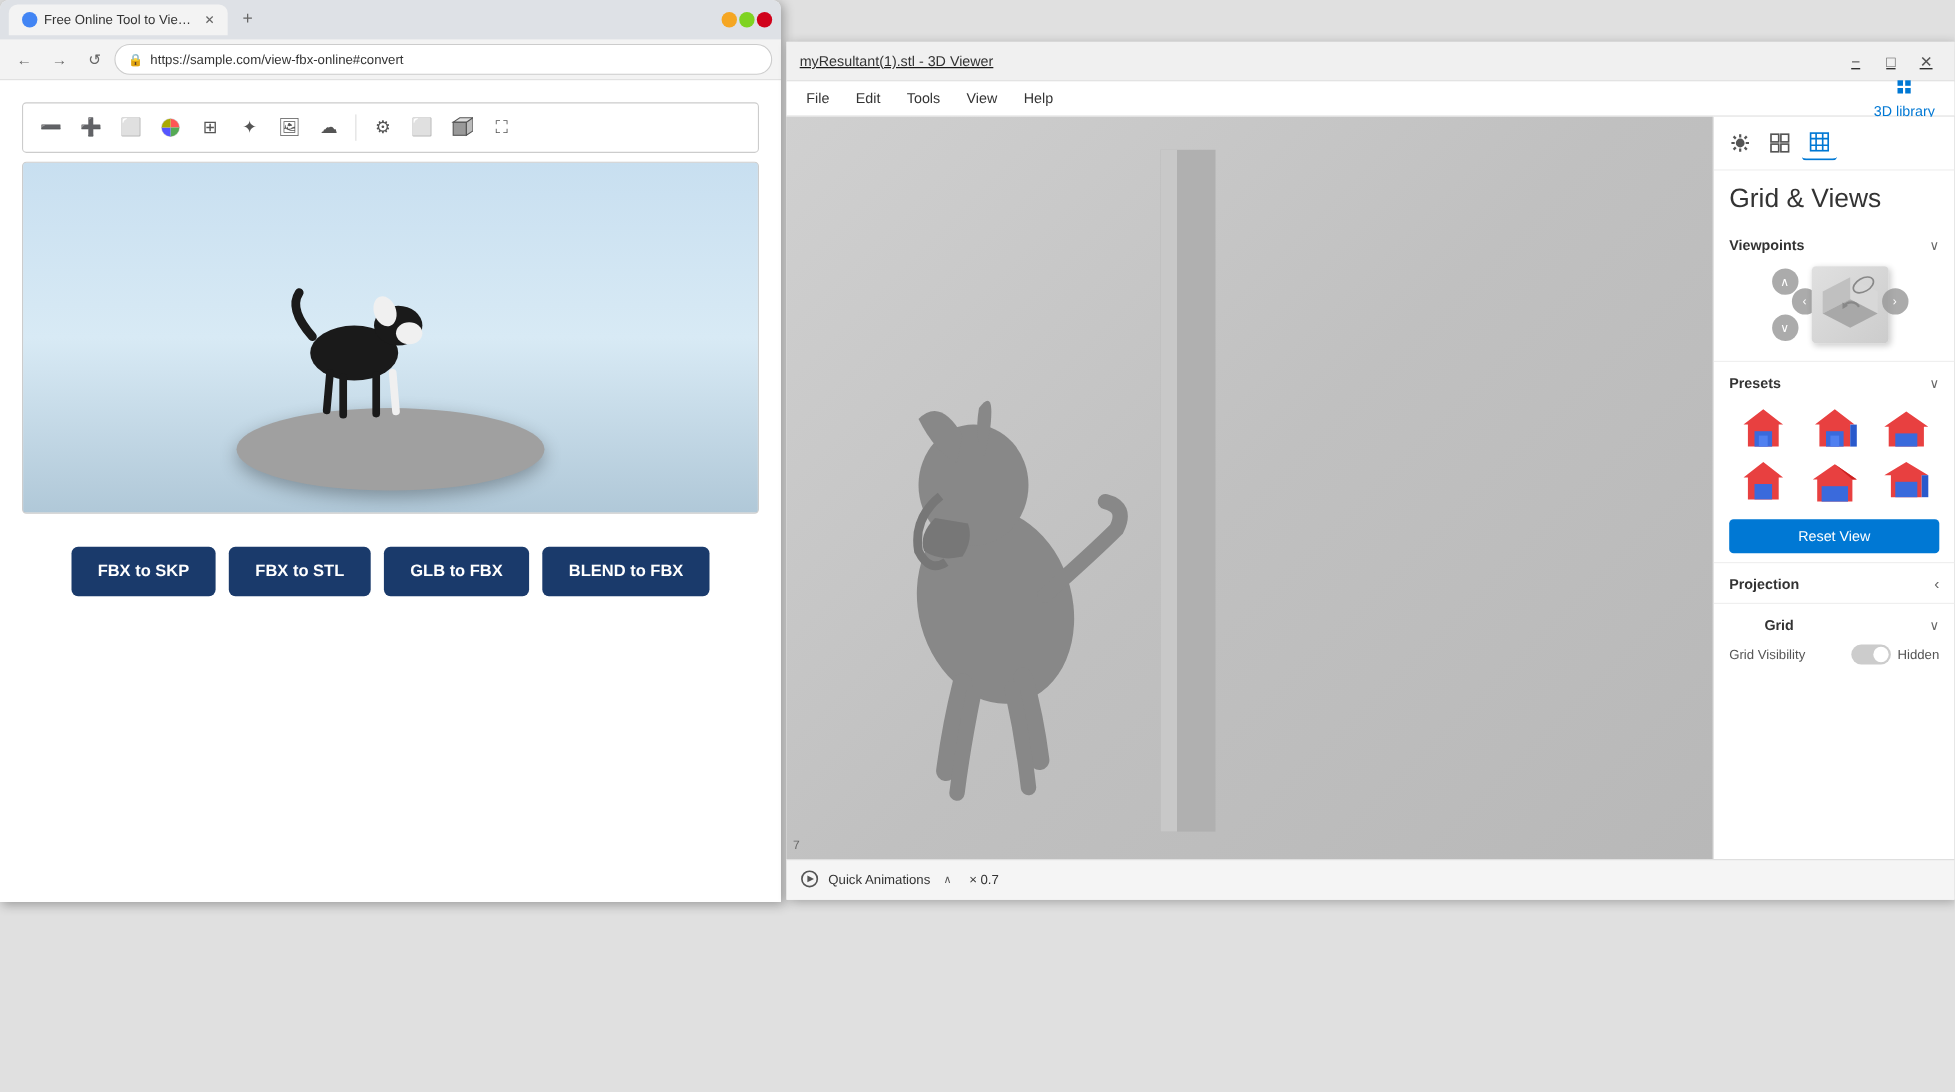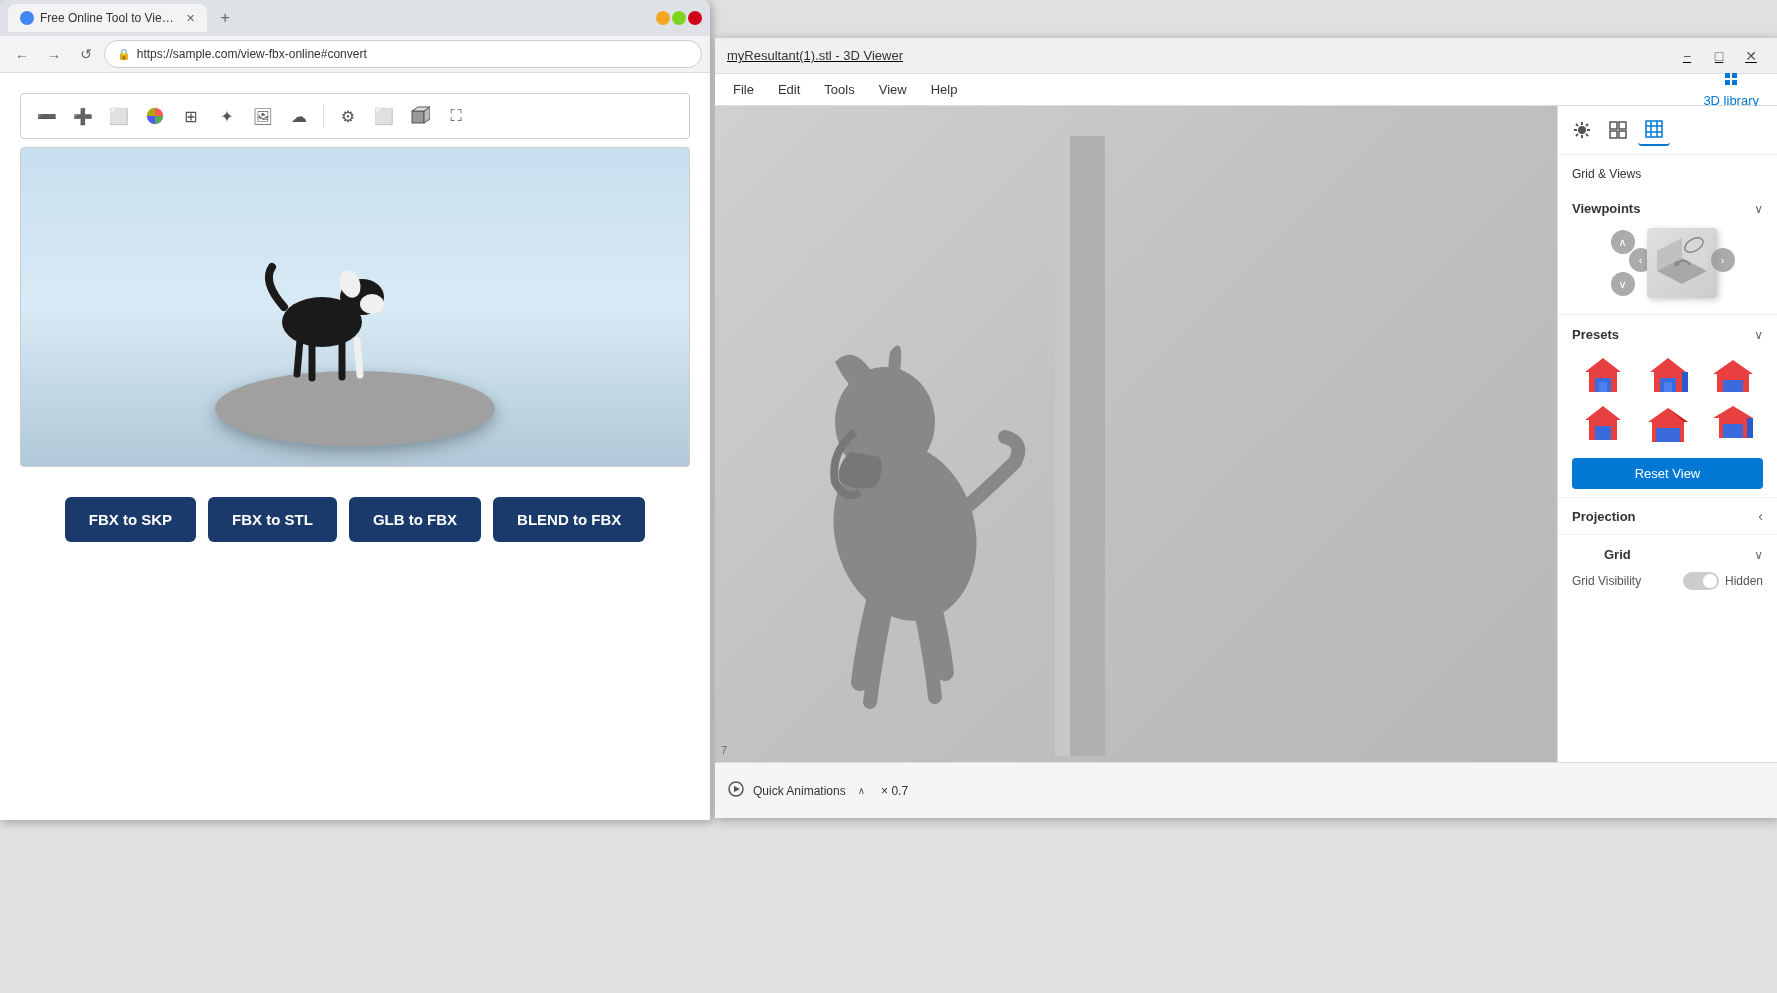--- a/index.html
+++ b/index.html
@@ -243,21 +243,21 @@
       font-size: 16px;
       color: #555;
       background: transparent;
       border: none;
     }
     .panel-icon-btn.active {
       color: #0078d4;
       border-bottom: 2px solid #0078d4;
     }
     .panel-title {
-      font-size: 12px;
+      font-size: 24px;
       font-weight: 300;
       color: #333;
       padding: 12px 14px 8px;
     }
     .panel-section {
       border-bottom: 1px solid #eee;
       padding: 8px 14px;
     }
     .panel-section-header {
       display: flex;
@@ -374,21 +374,21 @@
       border-radius: 50%;
       top: 2px; left: 2px;
     }
     .toggle-switch.off {
       background: #ccc;
     }
     .toggle-switch.off::after { left: 20px; }
 
     
     .viewer-bottombar {
-      height: 56px;
+      height: 37px;
       background: #f5f5f5;
       border-top: 1px solid #ddd;
       display: flex;
       align-items: center;
       padding: 0 12px;
       gap: 8px;
     }
     .bottom-icon { font-size: 14px; color: #555; }
     .bottom-text { font-size: 12px; color: #333; }
     .bottom-caret { font-size: 10px; color: #555; cursor: pointer; margin-left: 4px; }

